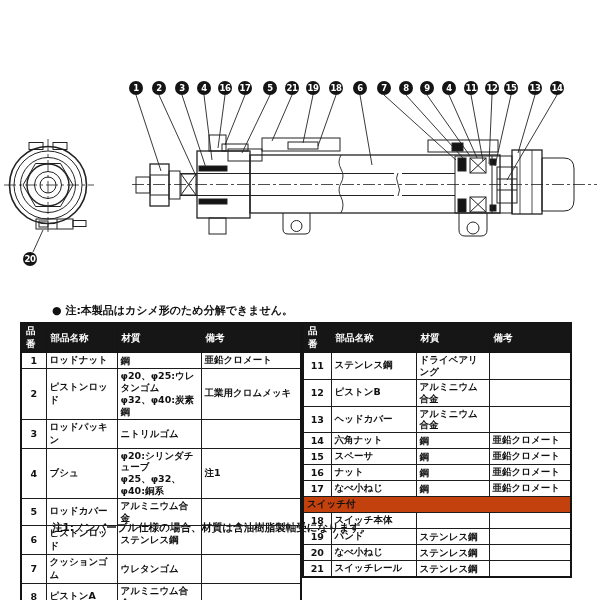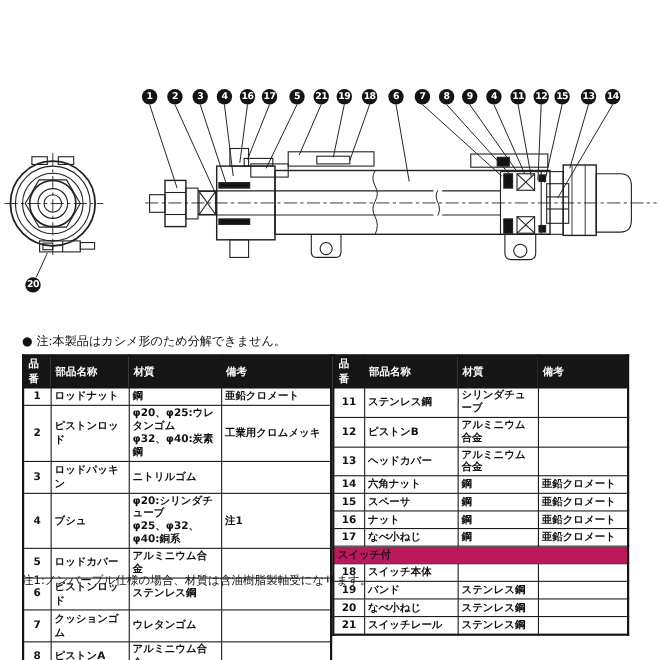--- a/index.html
+++ b/index.html
@@ -10,41 +10,41 @@
   }
   
   .badge{
     position:absolute;width:14px;height:14px;border-radius:50%;
     background:#141414;color:#fff;font-size:8.5px;font-weight:bold;
     text-align:center;line-height:15px;letter-spacing:-0.5px;
   }
   
   #drawing{position:absolute;left:0;top:0;}
   
-  .note{position:absolute;font-weight:normal;color:#111;white-space:nowrap;}
+  .note{position:absolute;font-weight:bold;color:#111;white-space:nowrap;margin-left:32px;}
   #note-top{left:20px;top:303px;font-size:11px;}
   #note-bottom{left:20px;top:521px;font-size:10.5px;}
   
   table.parts{
     position:absolute;border-collapse:collapse;table-layout:fixed;
     border:2px solid #141414;
   }
   #table-left{left:20px;top:322px;width:280px;}
   #table-right{left:302px;top:322px;width:268px;}
   table.parts th{
     background:#161616;color:#fff;font-size:9.5px;font-weight:bold;
     text-align:left;padding:1px 4px;height:13px;border:1px solid #141414;
   }
   table.parts td{
     border:1px solid #1c1c1c;font-size:9.5px;font-weight:bold;
     padding:1px 3px;height:13px;vertical-align:middle;overflow:hidden;
   }
   td.c-no{text-align:center;padding:1px 1px;}
   td.c-mat{white-space:pre-line;line-height:1.25;font-size:9px;}
-  tr.section-row td{background:#be185d;}
+  tr.section-row td{background:#c2410c;}
 </style>
 </head>
 <body>
 
 <svg id="drawing" width="600" height="312" viewBox="0 0 600 312" fill="none" stroke="#222" stroke-width="1">
 
   <g stroke-width="0.9">
     <line x1="136" y1="95" x2="161" y2="171"></line>
     <line x1="159" y1="95" x2="196" y2="176"></line>
     <line x1="182" y1="95" x2="206" y2="168"></line>
@@ -264,21 +264,21 @@
       <th>品番</th>
       <th>部品名称</th>
       <th>材質</th>
       <th>備考</th>
     </tr>
   </thead>
   <tbody>
   <tr>
     <td class="c-no">11</td>
     <td class="c-name">ステンレス鋼</td>
-    <td class="c-mat">シリンダチューブ</td>
+    <td class="c-mat">ドライベアリング</td>
     <td class="c-note"></td>
   </tr>
 
   <tr>
     <td class="c-no">12</td>
     <td class="c-name">ピストンB</td>
     <td class="c-mat">アルミニウム合金</td>
     <td class="c-note"></td>
   </tr>
 

